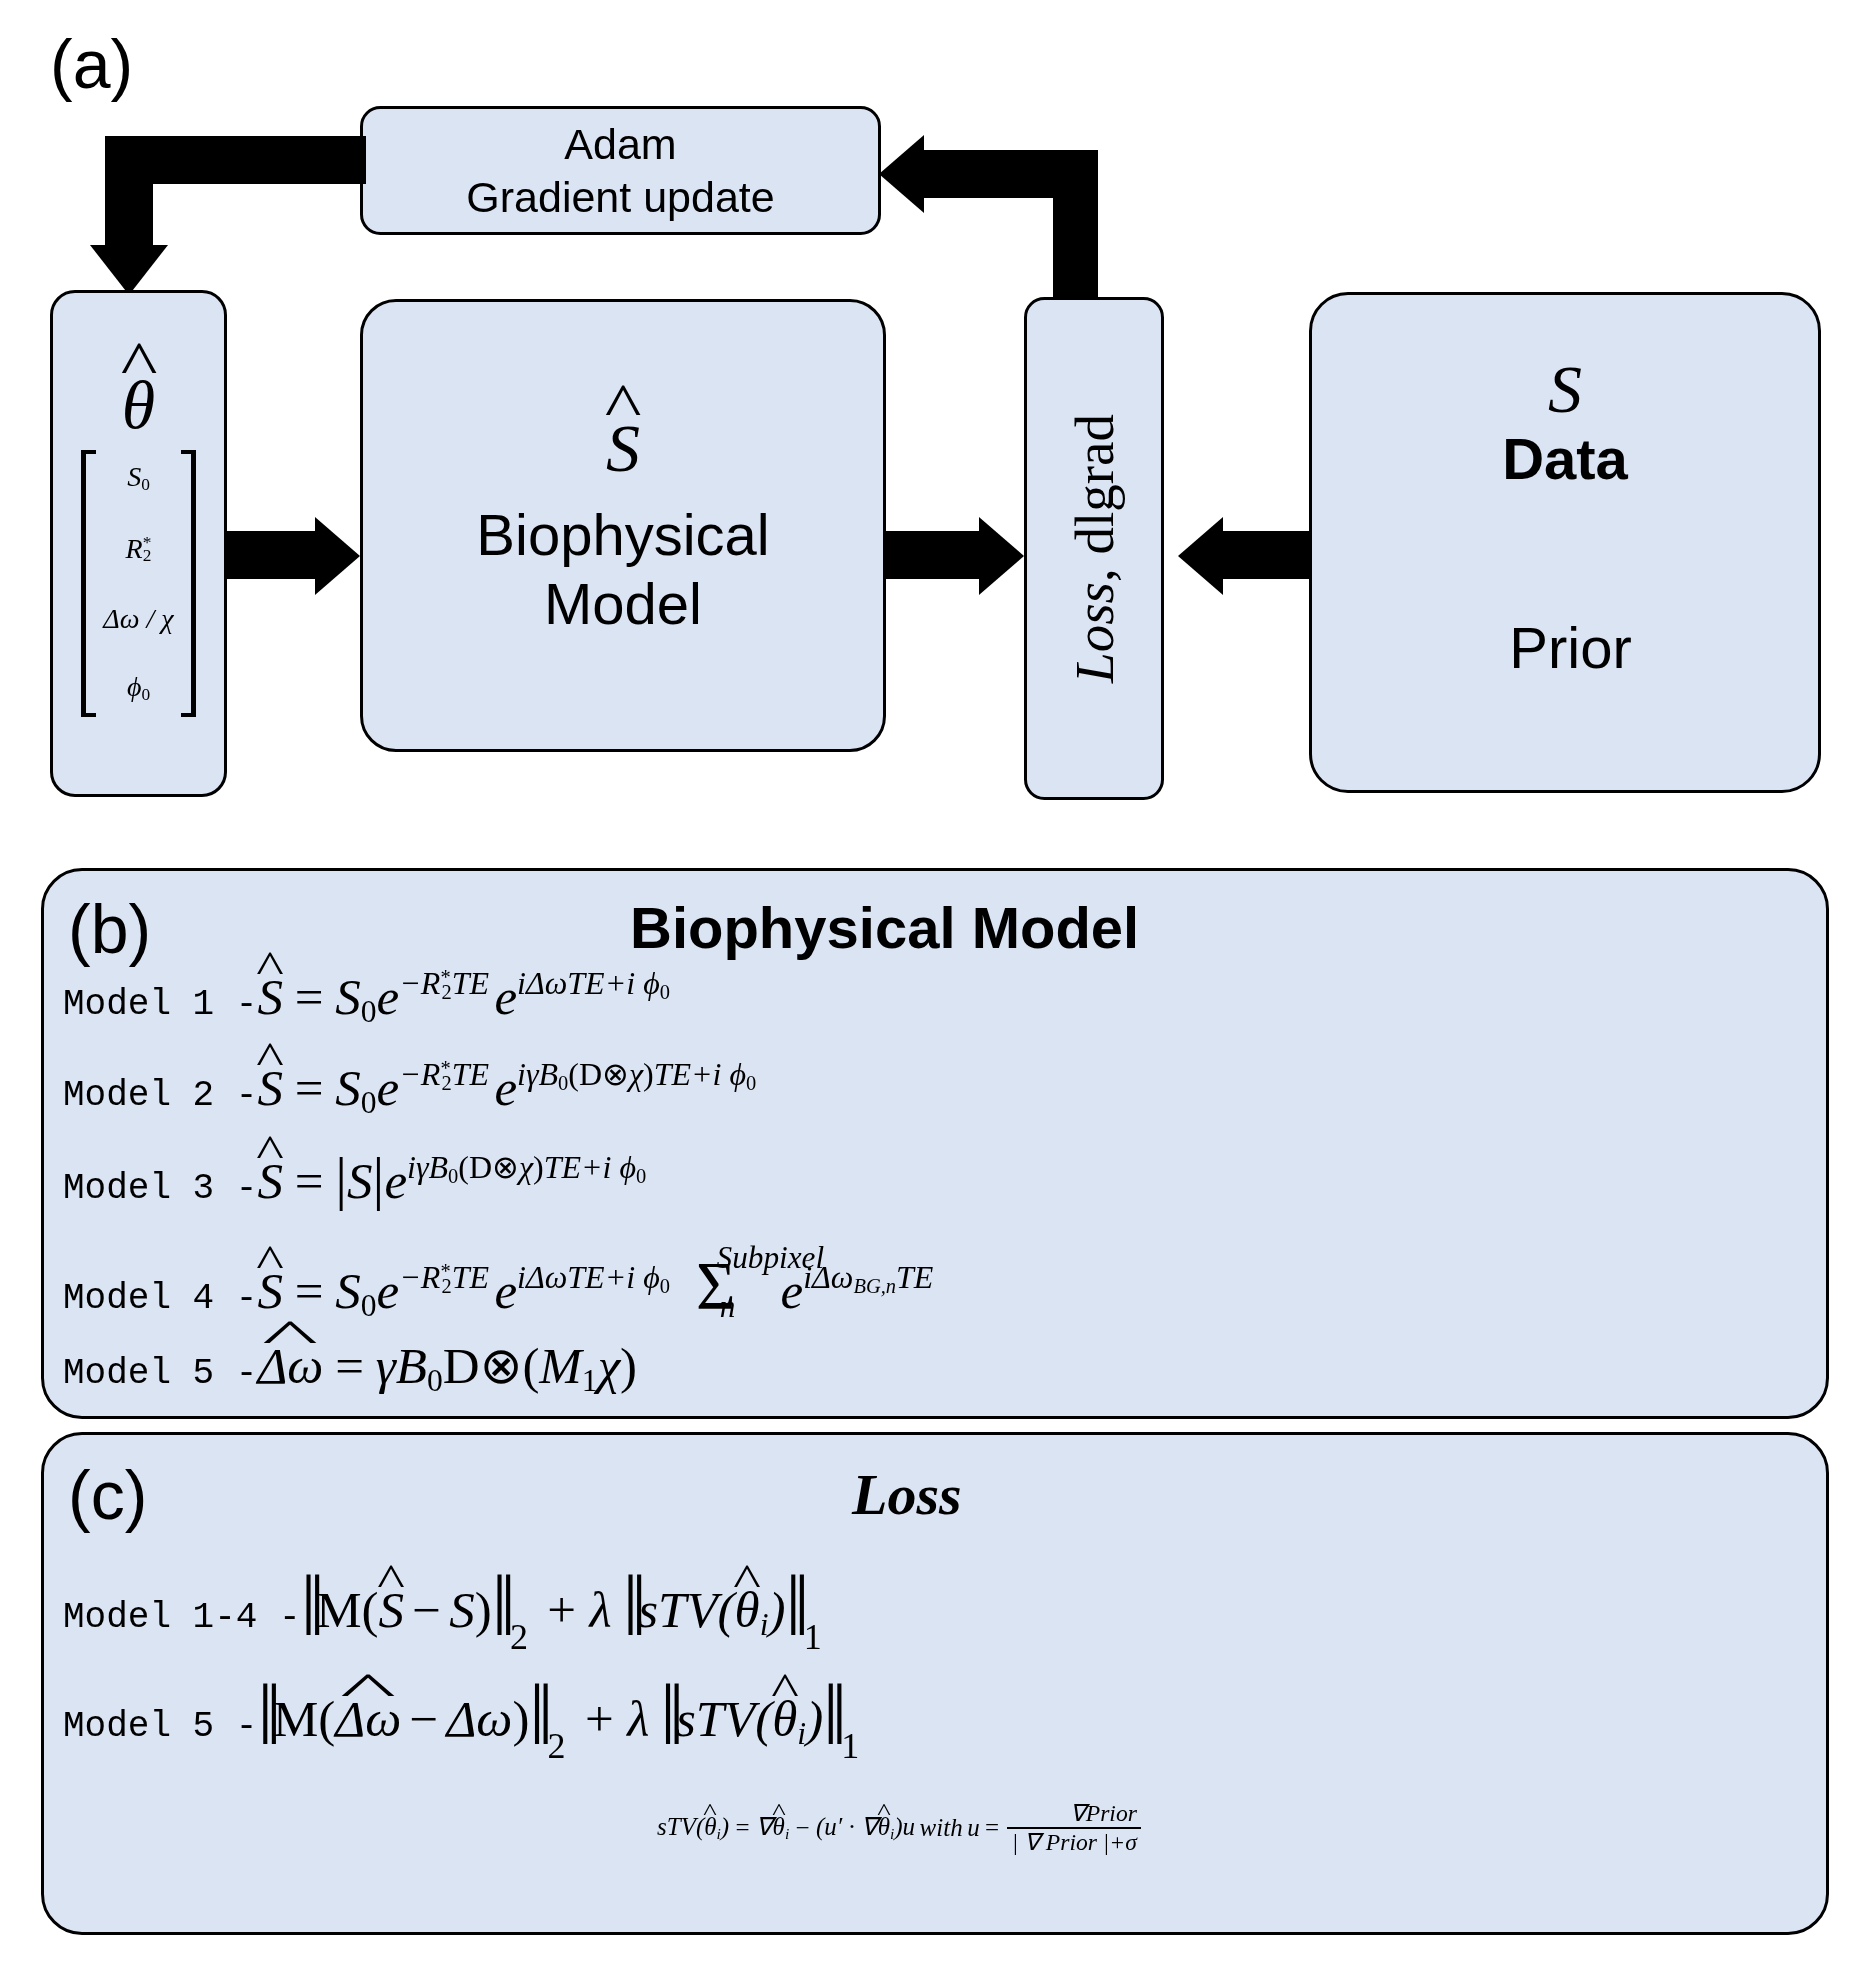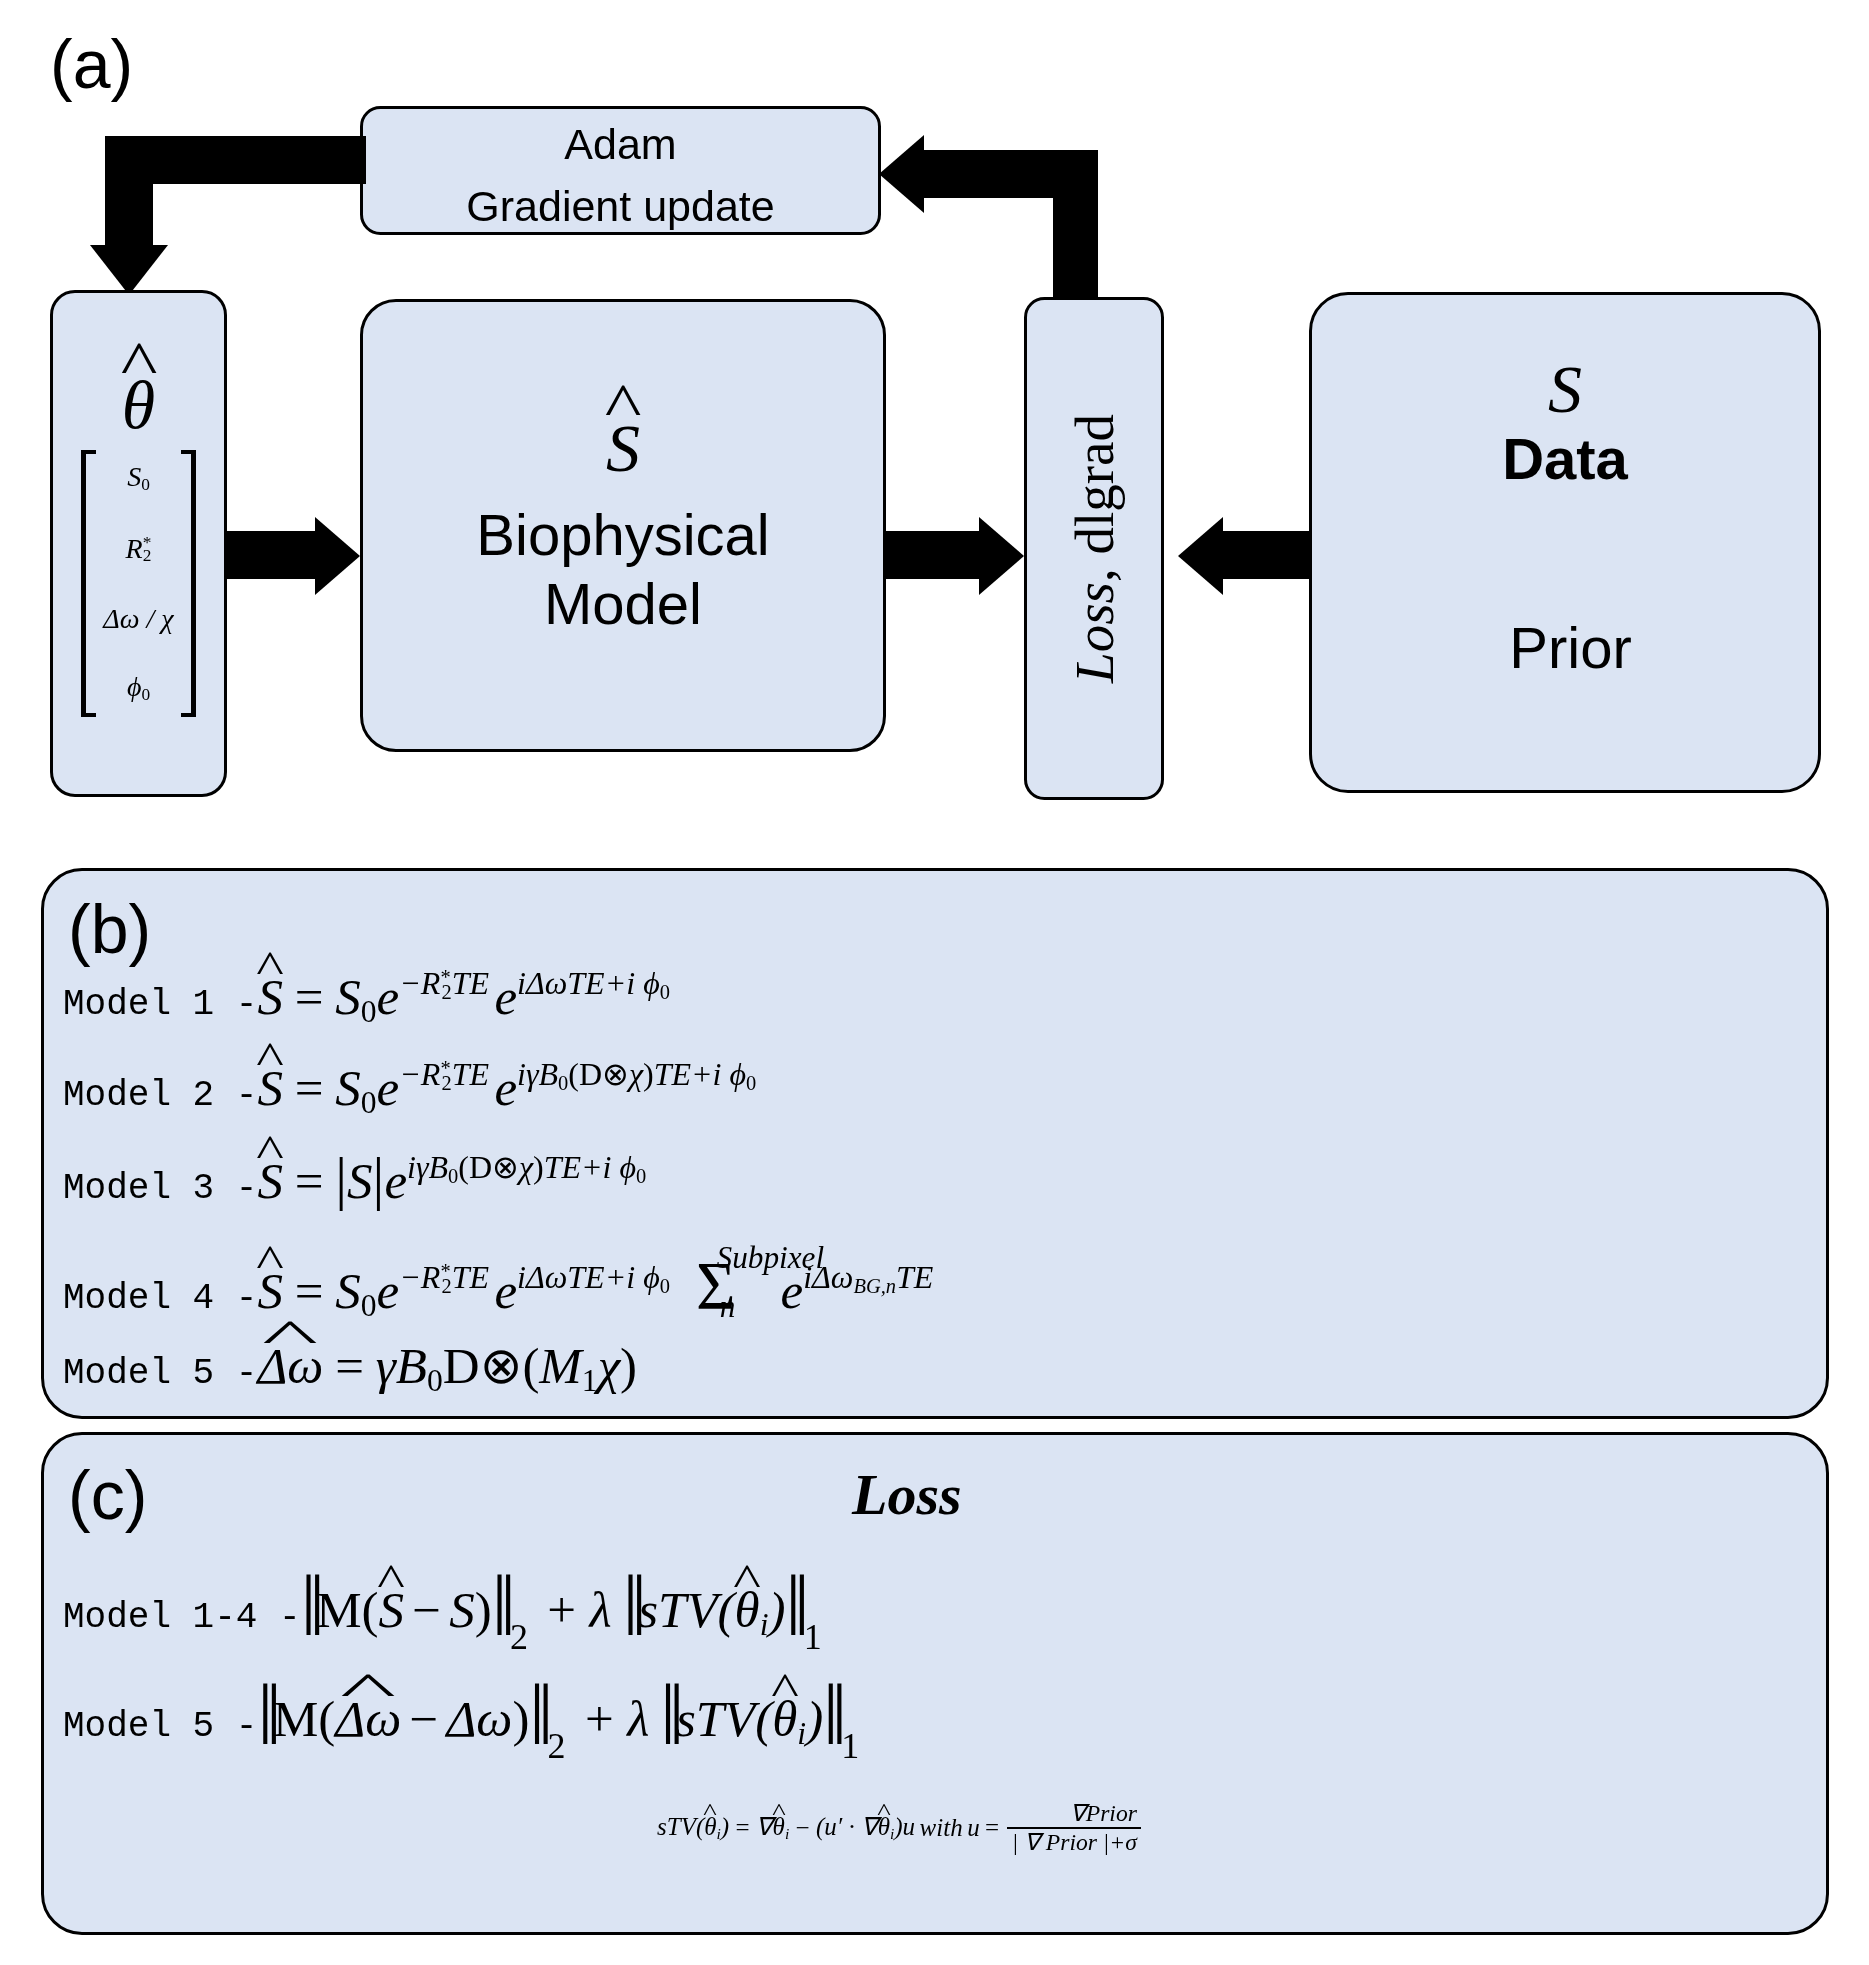--- a/index.html
+++ b/index.html
@@ -62,21 +62,20 @@
     font-family:"Liberation Sans", sans-serif;
     font-size:58px;
     line-height:1.18;
     text-align:center;
   }
   .adam-text{
     font-family:"Liberation Sans", sans-serif;
     font-size:43px;
     line-height:1.22;
     text-align:center;
-    margin-top:9px;
   }
 
   
   .vec{
     display:flex;align-items:stretch;justify-content:center;
     margin-top:8.2px;
   }
   .brk{
     width:15.4px;
     border-top:4.1px solid #000;
@@ -303,20 +302,21 @@
 
   <div class="box" style="left:1309px;top:292px;width:512px;height:501px;border-radius:39px;justify-content:flex-start;padding-top:59px;">
     <div class="hat-sym" style="font-size:68px;">S</div>
     <div class="box-text" style="margin-top:0;font-weight:bold;">Data</div>
     <div class="box-text" style="margin-top:120px;margin-left:11px;">Prior</div>
   </div>
 
   <div class="panel" style="left:41px;top:868px;width:1788px;height:551px;">
   </div>
   <div class="plabel" style="left:68px;top:895px;">(b)</div>
+  <div class="title-b" style="left:630px;top:899px;">Biophysical Model</div>
 
   <div class="eqrow" style="left:63px;top:972px;">
     <span class="lbl">Model 1 - </span>
     <span class="math"><span class="hatover">S</span></span>
     <span class="math mupr" style="padding:0 11.8px;">=</span>
     <span class="math">S</span>
       <span class="math"><sub>0</sub></span>
     <span class="math">e</span>
       <span class="exp">−<span class="it">R</span><sup>*</sup><sub style="margin-left:-0.45em;">2</sub><span class="it">TE</span></span>
     <span class="math" style="margin-left:5.4px;">e</span>

